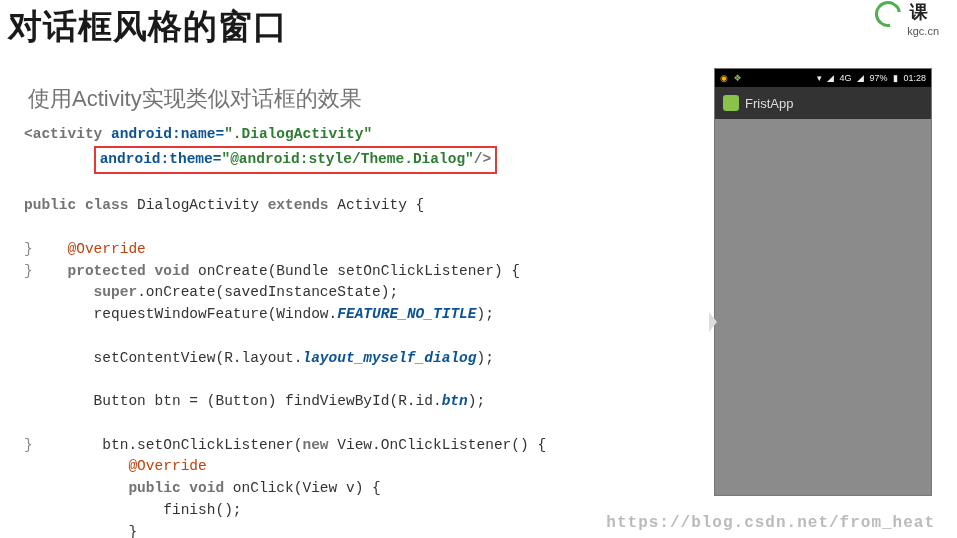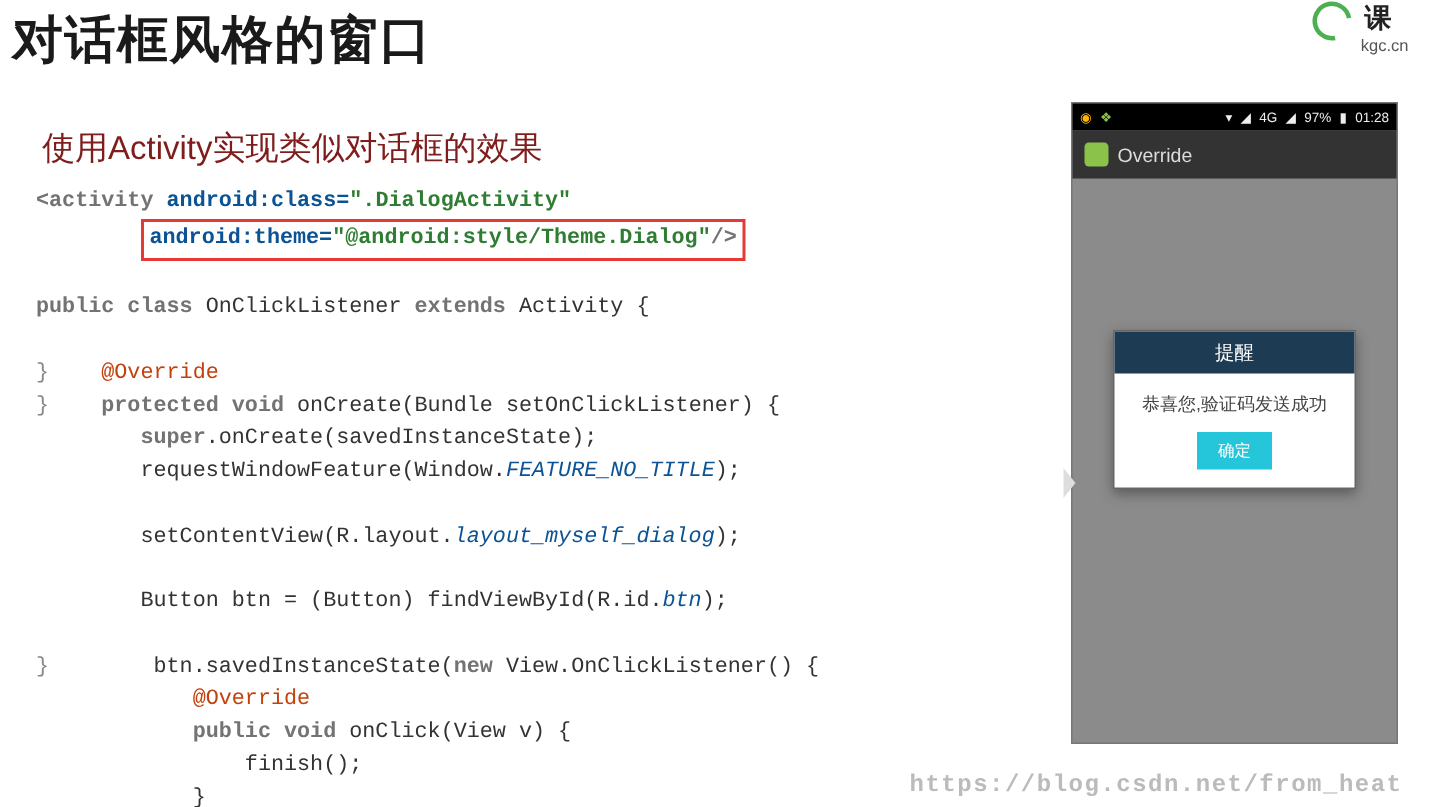--- a/index.html
+++ b/index.html
@@ -29,42 +29,42 @@
       border: 3px solid #4caf50;
       border-right-color: transparent;
       border-radius: 50%;
       transform: rotate(35deg);
       vertical-align: middle;
     }
     .logo-txt1 { font-size: 18px; font-weight: bold; color: #222; margin-left: 4px; }
     .logo-txt2 { font-size: 11px; color: #555; display: block; margin-left: 32px; line-height: 0.9; }
     .sub-heading {
       font-size: 22px;
-      color: #7f1d1d;
+      color: #737373;
       padding: 34px 0 0 28px;
     }
     .content-row {
       display: flex;
       padding: 10px 0 0 24px;
     }
     .code-col { flex: 0 0 680px; }
     .phone-col { flex: 0 0 220px; margin-left: 10px; }
     pre.code {
       font-family: Consolas, "Courier New", monospace;
       font-size: 14.5px;
       line-height: 1.5;
       white-space: pre;
       color: #333;
     }
     
     .kw   { color: #737373; font-weight: bold; }  
     .attr { color: #0b5394; font-weight: bold; }
     .val  { color: #2e7d32; font-weight: bold; }
     .ann  { color: #c2410c; }
-    .it   { color: #0b5394; font-style: italic; font-weight: normal; }
+    .it   { color: #0b5394; font-style: italic; font-weight: bold; }
     .gray { color: #888; }
     .redbox {
       border: 2px solid #e53935;
       padding: 1px 4px;
       display: inline-block;
     }
     
     .phone {
       width: 218px; height: 428px;
       background: #8b8b8b;
@@ -150,35 +150,35 @@
   <span class="logo-c"></span>
   <span class="logo-txt1">课</span>
   <span class="logo-txt2">kgc.cn</span>
 </div>
 
 <div class="sub-heading">使用Activity实现类似对话框的效果</div>
 
 <div class="content-row">
 
   <div class="code-col">
-<pre class="code"><span class="kw">&lt;activity</span> <span class="attr">android:class=</span><span class="val">".DialogActivity"</span>
+<pre class="code"><span class="kw">&lt;activity</span> <span class="attr">android:name=</span><span class="val">".DialogActivity"</span>
         <span class="redbox"><span class="attr">android:theme=</span><span class="val">"@android:style/Theme.Dialog"</span><span class="kw">/&gt;</span></span>
 
-<span class="kw">public class</span><span> OnClickListener </span><span class="kw">extends</span><span> Activity {</span>
+<span class="kw">public class</span><span> DialogActivity </span><span class="kw">extends</span><span> Activity {</span>
 
 <span class="gray">}</span><span class="ann">    @Override</span>
 <span class="gray">}</span><span class="kw">    protected void</span><span> onCreate(Bundle setOnClickListener) {</span>
 <span class="kw">        super</span><span>.onCreate(savedInstanceState);</span>
 <span>        requestWindowFeature(Window.</span><span class="it">FEATURE_NO_TITLE</span><span>);</span>
 
 <span>        setContentView(R.layout.</span><span class="it">layout_myself_dialog</span><span>);</span>
 
 <span>        Button btn = (Button) findViewById(R.id.</span><span class="it">btn</span><span>);</span>
 
-<span class="gray">}</span><span>        btn.savedInstanceState(</span><span class="kw">new</span><span> View.OnClickListener() {</span>
+<span class="gray">}</span><span>        btn.setOnClickListener(</span><span class="kw">new</span><span> View.OnClickListener() {</span>
 <span class="ann">            @Override</span>
 <span class="kw">            public void</span><span> onClick(View v) {</span>
 <span>                finish();</span>
 <span>            }</span>
 
 
 </pre>
   </div>
 
   <div class="phone-col">
@@ -193,25 +193,20 @@
           <span>◢</span>
           <span>4G</span>
           <span>◢</span>
           <span>97%</span>
           <span>▮</span>
           <span>01:28</span>
         </div>
       </div>
       <div class="appbar">
         <span class="app-icon"></span>
-        <span>Override</span>
-      </div>
-      <div class="dialog-box">
-        <div class="dialog-title">提醒</div>
-        <div class="dialog-body">恭喜您,验证码发送成功</div>
-        <button class="dialog-btn">确定</button>
+        <span>FristApp</span>
       </div>
       <div class="nav-arrow"></div>
     </div>
   </div>
 </div>
 
 <div class="watermark">https://blog.csdn.net/from_heat</div>
 
 </body></html>

